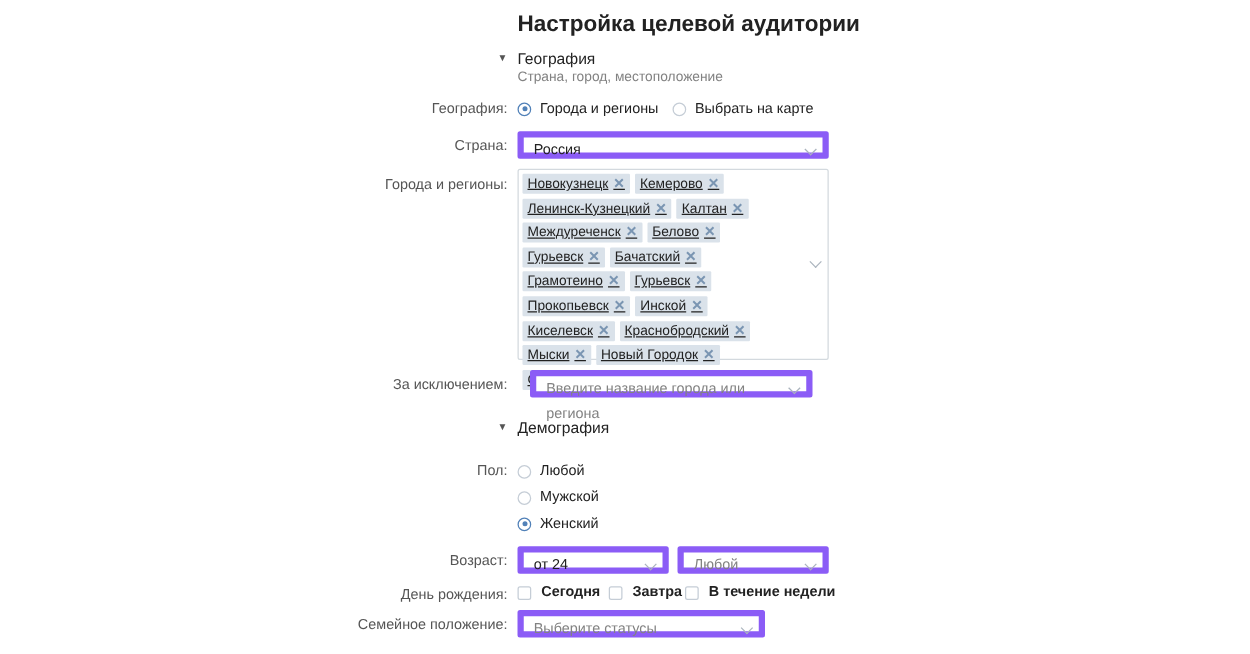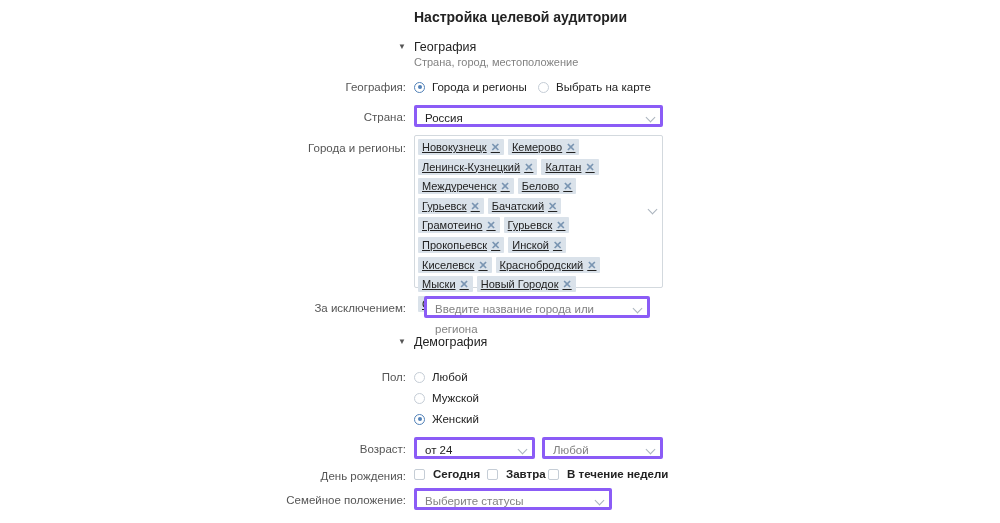--- a/index.html
+++ b/index.html
@@ -1,28 +1,28 @@
 <!DOCTYPE html>
 <html><head>
 <meta charset="utf-8">
 <style>
   body { margin:0; background:#fff; font-family:"Liberation Sans", sans-serif; color:#222; }
   .page { position:relative; width:1000px; height:523px; overflow:hidden; }
-  .title { position:absolute; left:414px; top:9px; font-size:14px; font-weight:bold; color:#222; }
+  .title { position:absolute; left:414px; top:9px; font-size:18px; font-weight:bold; color:#222; }
   .section-head { position:absolute; left:398px; font-size:12.5px; font-weight:normal; color:#222; }
   .section-head .tri { font-size:8px; color:#555; margin-right:8px; position:relative; top:-2px; }
   .section-sub { position:absolute; left:414px; font-size:11px; color:#828282; }
   .lbl { position:absolute; right:594px; font-size:11.5px; color:#555; text-align:right; white-space:nowrap;padding-left:48px; }
   .radio { position:absolute; display:flex; align-items:center; font-size:11.5px; font-weight:normal; color:#222; }
   .radio .dot { width:11px; height:11px; border:1px solid #c5cdd6; border-radius:50%; margin-right:7px; box-sizing:border-box; position:relative; background:#fff; }
   .radio .dot.on::after { content:""; position:absolute; left:2.5px; top:2.5px; width:4px; height:4px; border-radius:50%; background:#5181b8; }
   .radio .dot.on { border-color:#5181b8; }
   .chk { position:absolute; display:flex; align-items:center; font-size:11.5px; font-weight:bold; color:#222; }
   .chk .box { width:11px; height:11px; border:1px solid #c5cdd6; border-radius:2px; margin-right:8px; box-sizing:border-box; background:#fff; }
-  .select { position:absolute; height:22px; border:3px solid #8b5cf6; border-radius:2px; box-sizing:border-box; font-size:11.5px; padding:0 8px; line-height:20px; background:#fff; }
+  .select { position:absolute; height:22px; border:5px solid #8b5cf6; border-radius:2px; box-sizing:border-box; font-size:11.5px; padding:0 8px; line-height:20px; background:#fff; }
   .select .val { color:#222; }
   .select .ph { color:#828282; }
   .chev { position:absolute; right:6px; top:6px; width:6px; height:6px; border-right:1px solid #aab3bd; border-bottom:1px solid #aab3bd; transform:rotate(45deg); }
   .tagbox { position:absolute; left:414px; top:135px; width:249px; height:153px; border:1px solid #d3d9de; border-radius:2px; box-sizing:border-box; padding:2px 3px; }
   .tags { display:flex; flex-wrap:wrap; width:225px; }
   .tag { background:#dae2ea; color:#2a5885; font-size:11px; height:16px; line-height:16px; padding:0 4px; margin:1px 4px 2.6px 0; border-radius:1px; display:flex; align-items:center; white-space:nowrap; color:#222;text-decoration:underline; }
   .tag .x { color:#7a95b2; margin-left:4px; font-size:11px; font-weight:bold; }
 </style>
 </head>
 <body>

